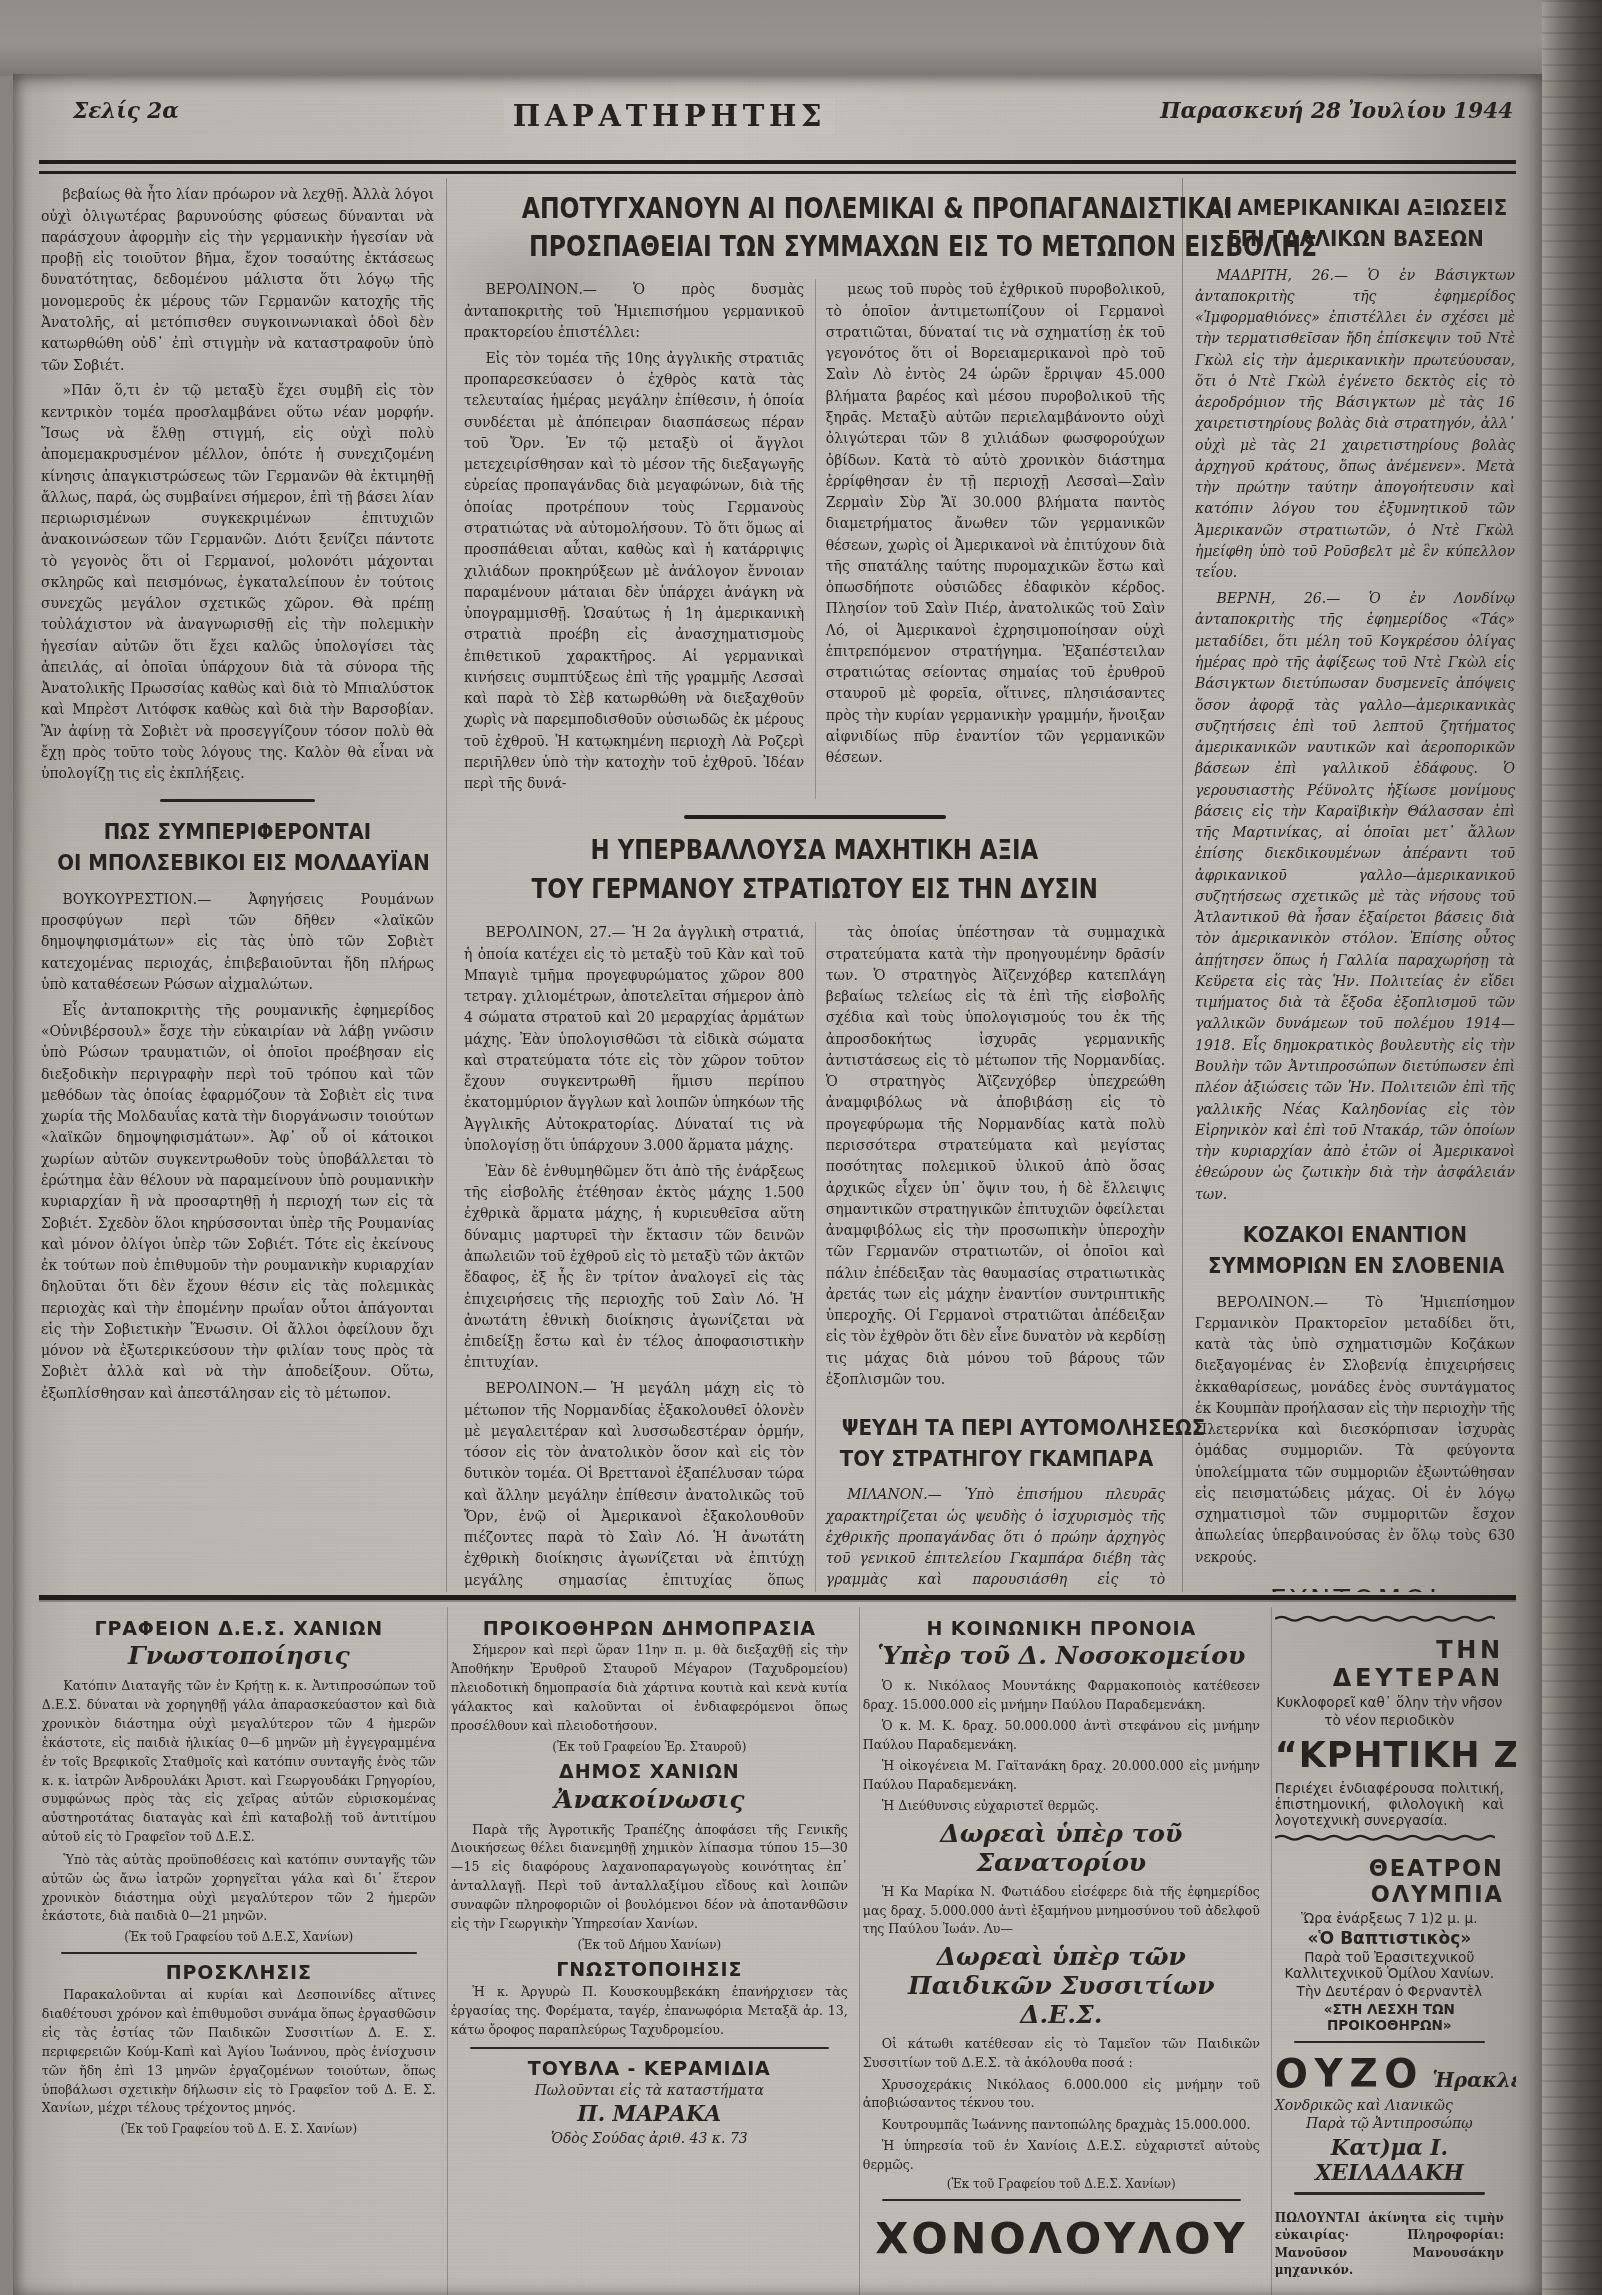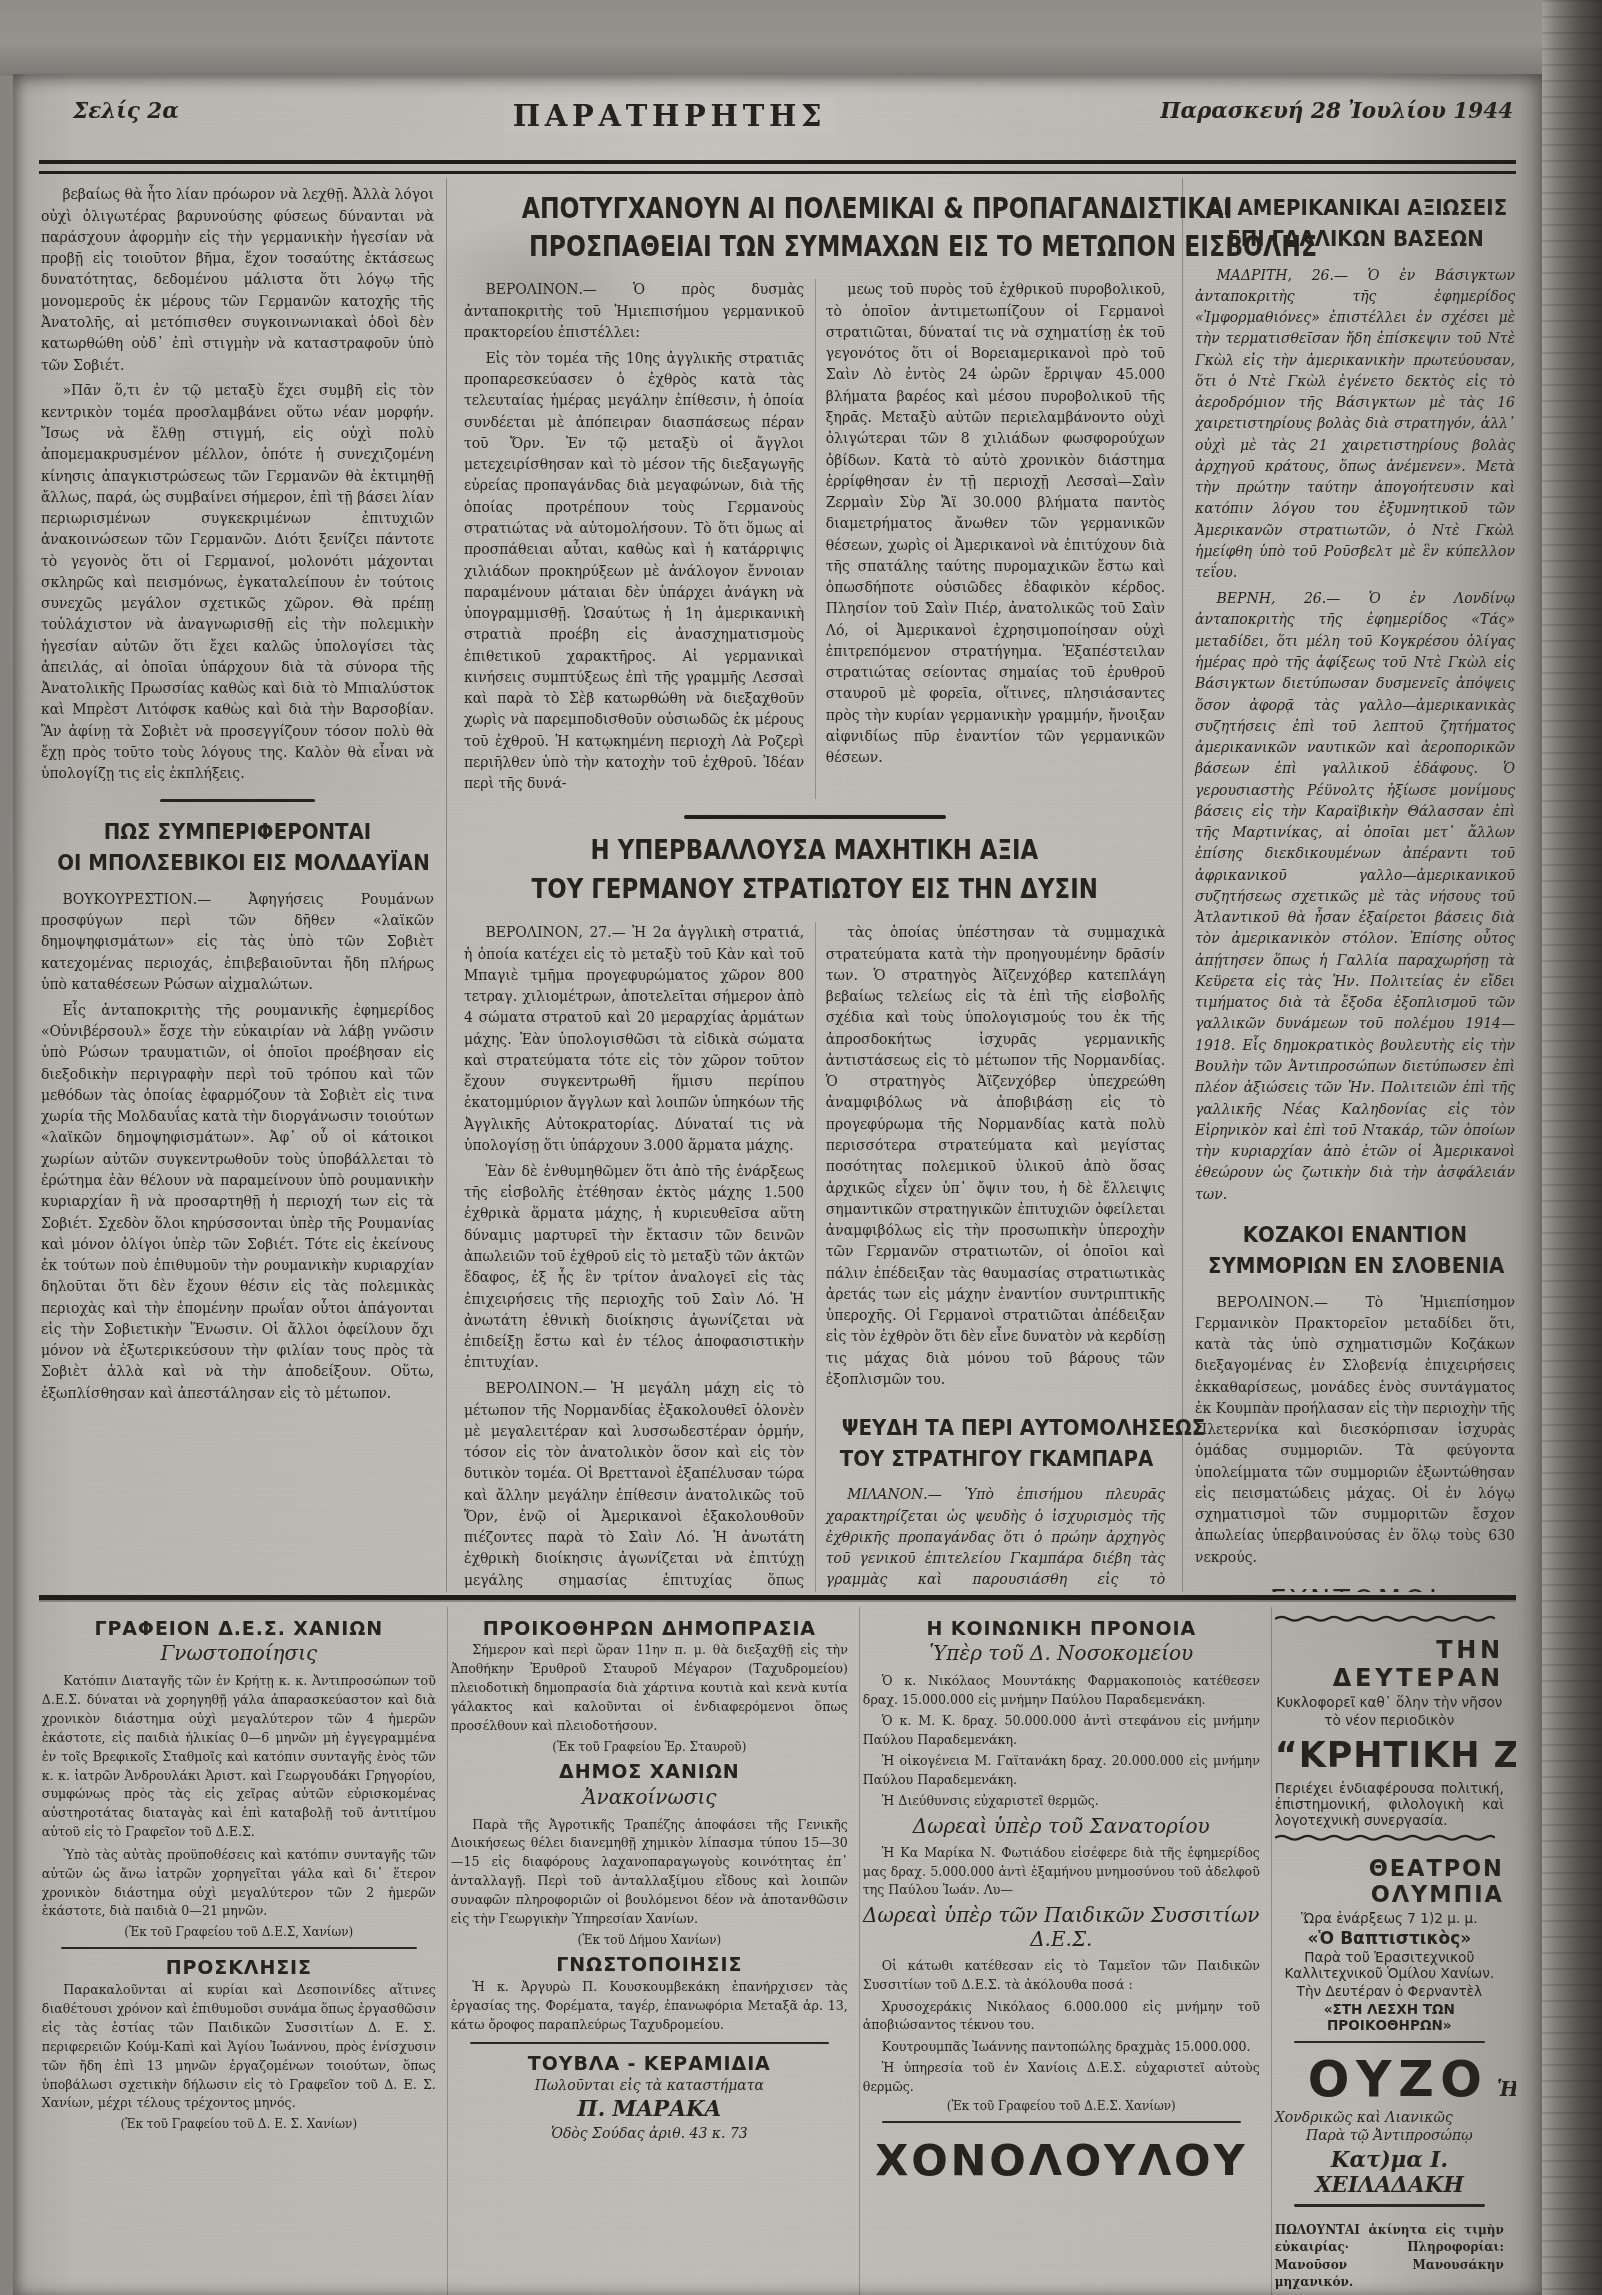--- a/index.html
+++ b/index.html
@@ -77,35 +77,35 @@
 
   
   .band-rule{height:5.2px;background:#1f1d1a;margin:2.8px 0 0;box-shadow:0 1.9px 0 rgba(31,29,26,.35);}
 
   
   .bottom-grid{display:grid;grid-template-columns:408px 412px 412px 244px;height:688px;overflow:hidden;margin-top:7.5px;}
   .bcol{padding:2.8px 11.2px 0 2.8px;box-sizing:border-box;}
   .bcol+.bcol{border-left:0.9px solid rgba(40,37,33,.3);}
   .bcol .para{font-size:12.6px;line-height:1.5;margin-bottom:3.7px;}
   .b-head{font-family:"DejaVu Sans",sans-serif;font-weight:bold;font-size:19px;text-align:center;margin:6.6px 0 2.8px;letter-spacing:0.9px;}
-  .b-sub{font-style:italic;font-weight:normal;font-size:20px;text-align:center;margin:2.8px 0 6.6px;}
+  .b-sub{font-style:italic;font-weight:bold;font-size:25px;text-align:center;margin:2.8px 0 6.6px;}
   .credit{font-size:12px;text-align:center;margin:1.9px 0 4.7px;}
   .thin-rule{height:2.3px;background:#2a2723;margin:7.5px 19px;border-radius:1.4px;}
   .donation{font-size:12.6px;line-height:1.48;text-align:justify;text-indent:19px;margin:0 0 2.8px;}
   .big-brand{font-family:"DejaVu Sans",sans-serif;font-weight:bold;font-size:43px;text-align:center;
     letter-spacing:2.8px;margin:12px 0 0;white-space:nowrap;}
   .shop-name{font-weight:bold;font-size:21.5px;text-align:center;font-style:italic;margin:3.7px 0;}
   .center-it{font-style:italic;text-align:center;font-size:14px;margin:1.9px 0;}
   .wavy{margin:4.7px 0;}
   .adv-col .b-head{letter-spacing:1.9px;text-align:right;}
   .mag-title{font-family:"DejaVu Sans",sans-serif;font-weight:bold;font-size:35px;text-align:center;
     white-space:nowrap;margin:6.6px 0 4.7px;letter-spacing:0.9px;}
   .theater-line{font-family:"DejaVu Sans",sans-serif;font-size:13.6px;text-align:center;margin:1.9px 0;}
   .ouzo-row{display:flex;align-items:baseline;justify-content:flex-start;gap:8.4px;margin-top:7.5px;}
-  .ouzo-brand{font-family:"DejaVu Sans",sans-serif;font-weight:bold;font-size:49px;letter-spacing:6.6px;margin-left:33px;}
+  .ouzo-brand{font-family:"DejaVu Sans",sans-serif;font-weight:bold;font-size:39px;letter-spacing:6.6px;}
   .ouzo-origin{font-style:italic;font-weight:bold;font-size:19.7px;}
   .small-ad{font-size:12px;line-height:1.45;text-align:justify;margin-top:15px;font-weight:bold;}
 </style>
 </head>
 <body>
 
 <div class="photo-top"></div>
 <div class="fold-right">
   <div class="ghost-lines"></div>
 </div>

